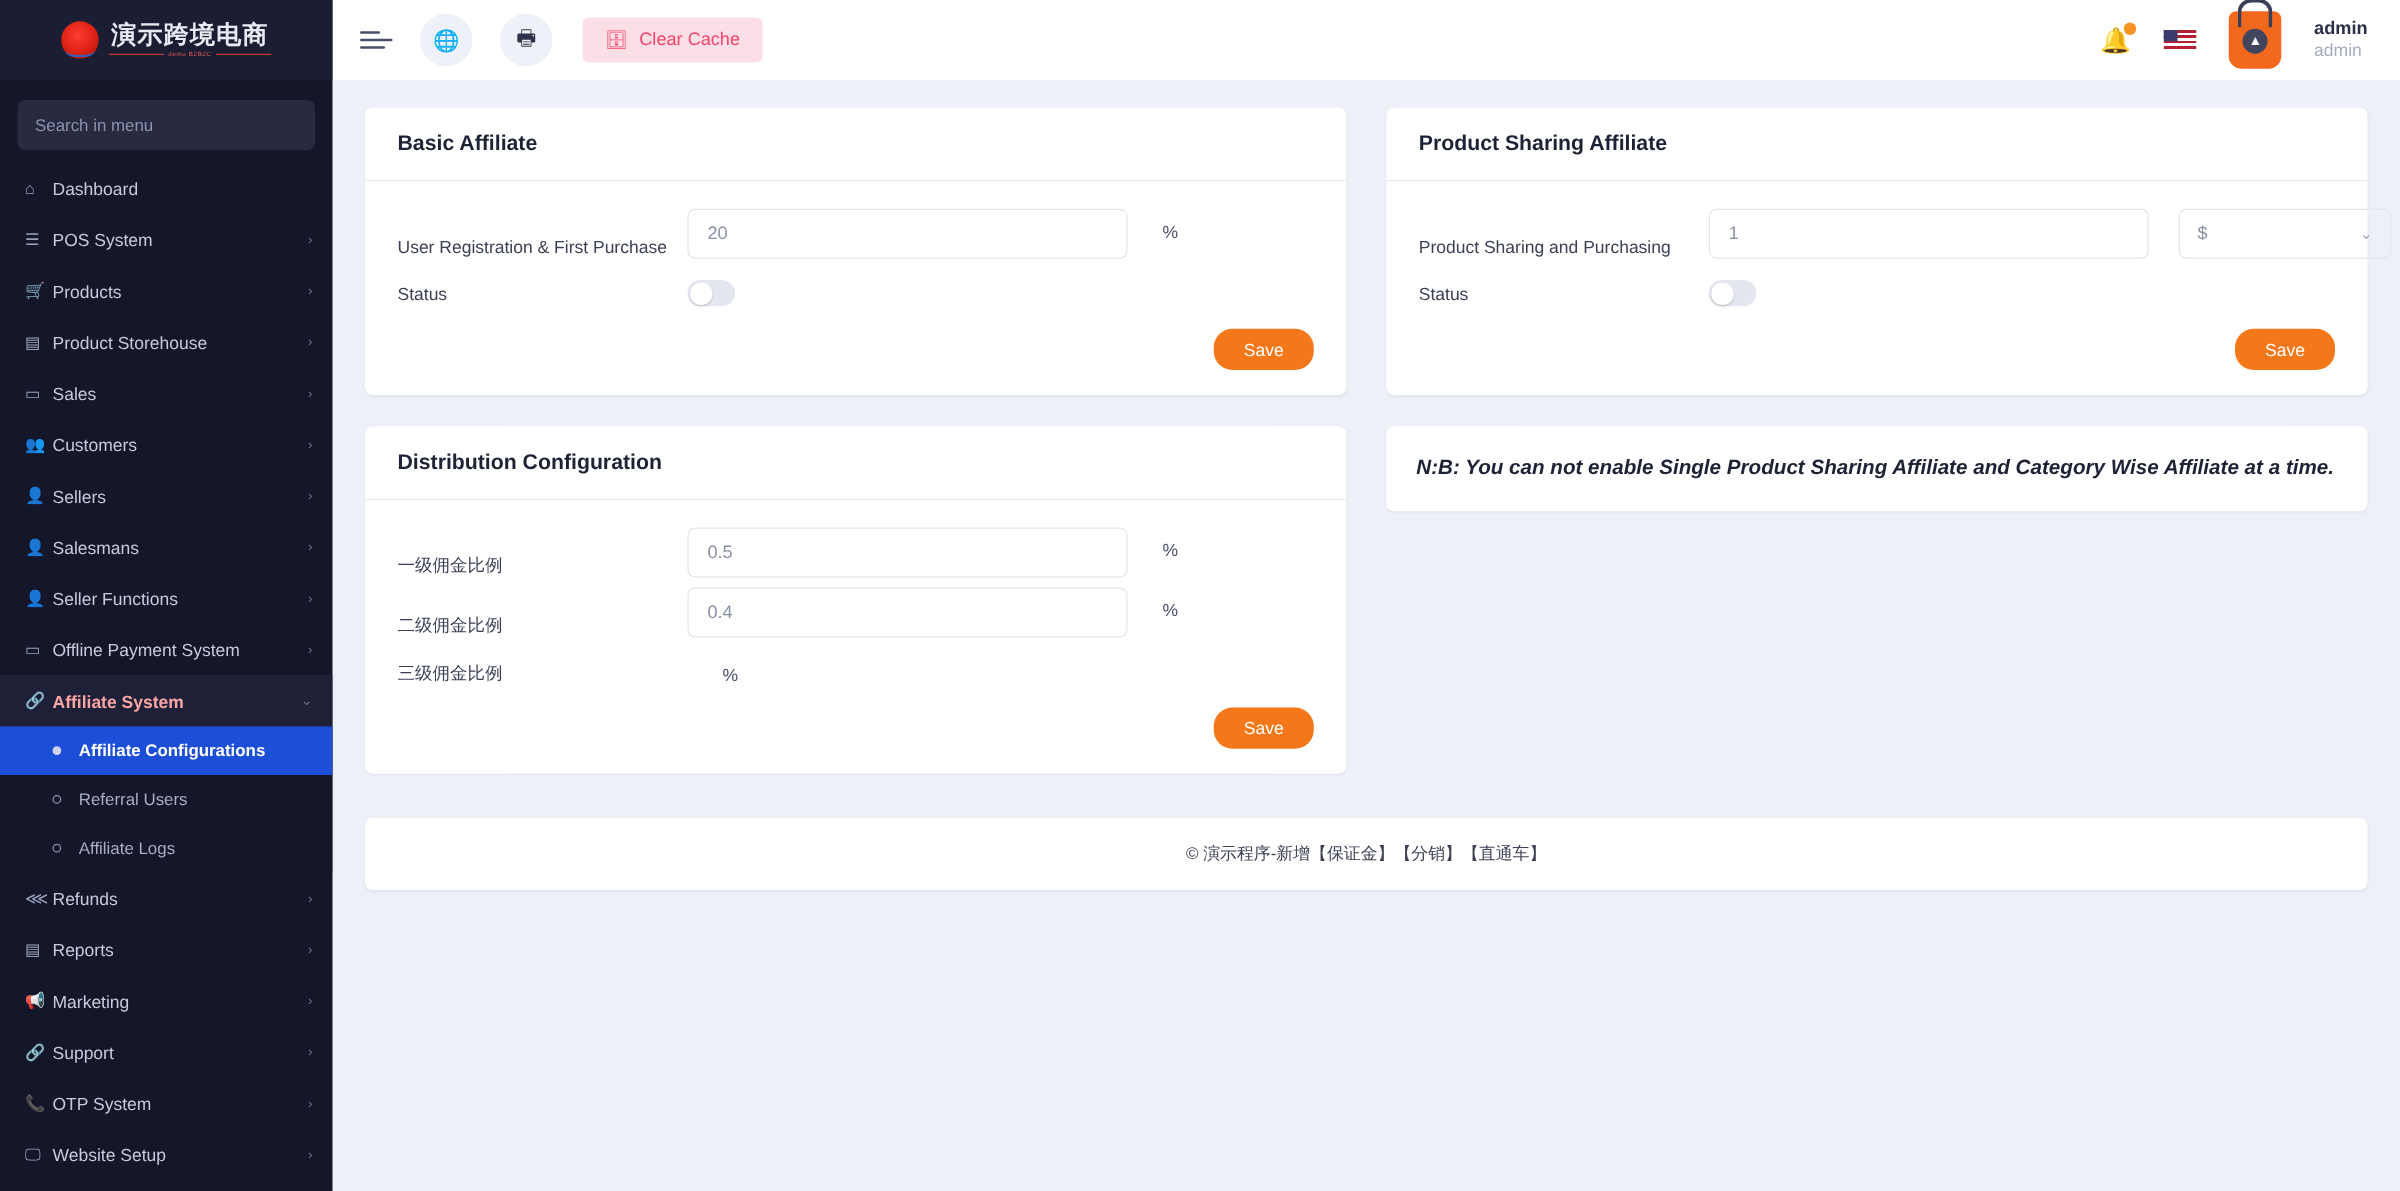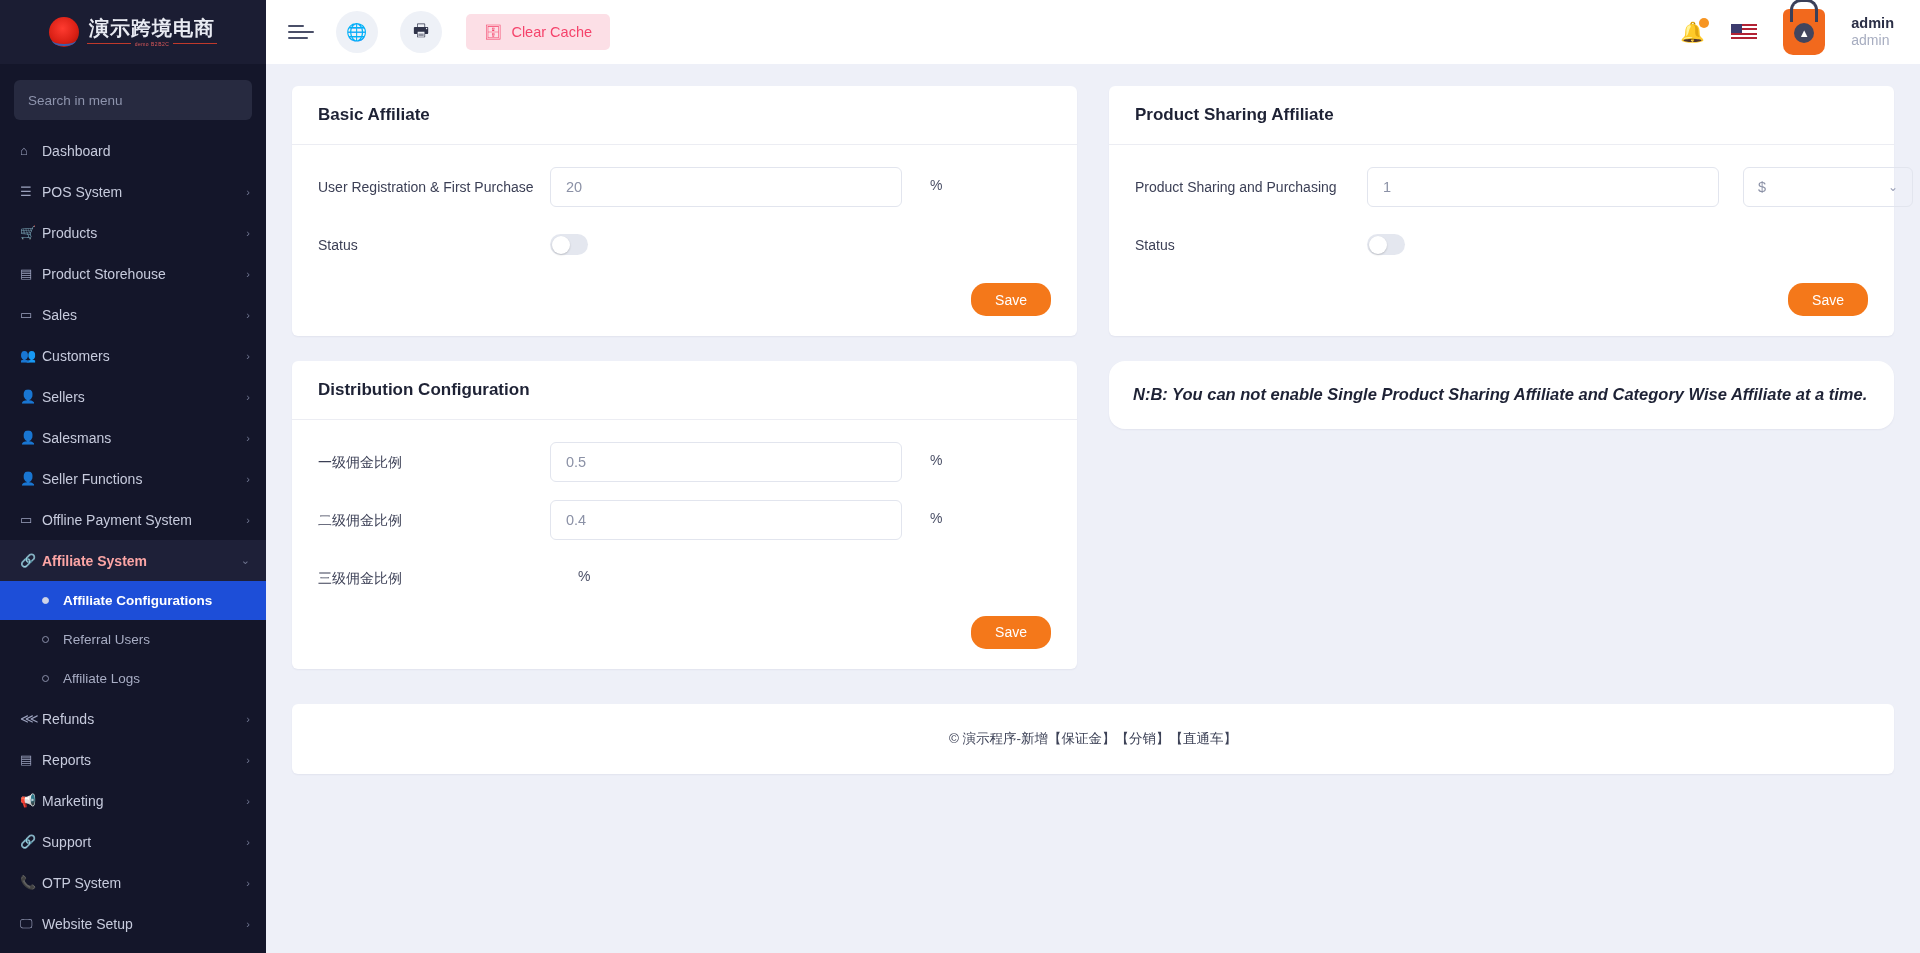--- a/index.html
+++ b/index.html
@@ -165,21 +165,21 @@
     background: #ffffff; border-radius: 6px;
     box-shadow: 0 1px 2px rgba(30,40,80,.06);
     margin-bottom: 25px;
   }
   .card-head {
     padding: 19px 26px; border-bottom: 1px solid #ecedf3;
   }
   .card-title { font-size: 17px; color: #1e2235; font-weight: bold; }
   .card-body { padding: 22px 26px 20px 26px; }
 
-  .form-row { display: flex; align-items: flex-start; margin-bottom: 18px; }
+  .form-row { display: flex; align-items: flex-end; margin-bottom: 8px; }
   .form-label {
     width: 232px; flex: 0 0 232px; padding-top: 11px;
     font-size: 14px; color: #3b3f55; line-height: 1.35;
   }
   .field-wrap { flex: 1; display: flex; align-items: flex-start; gap: 0; }
   .txt-input {
     width: 352px; height: 40px; border: 1px solid #e2e5ee; border-radius: 6px;
     padding: 0 15px; font-size: 14.5px; color: #8b91a6;
     font-family: "Liberation Sans", sans-serif; background: #fff; outline: none;
   }
@@ -203,29 +203,29 @@
   }
 
   .card-actions { display: flex; justify-content: flex-end; padding-top: 10px; }
   .save-btn {
     background: #f4781a; color: #fff; border: none; border-radius: 15px;
     padding: 0 24px; height: 33px; font-size: 14px; cursor: pointer;
     font-family: "Liberation Sans", sans-serif;
   }
 
   .notice-card {
-    background: #fff; border-radius: 16px; padding: 22px 24px;
+    background: #fff; border-radius: 6px; padding: 22px 24px;
     box-shadow: 0 1px 2px rgba(30,40,80,.06);
     font-size: 16.5px; font-weight: bold; font-style: italic;
     color: #1e2235; line-height: 1.45;
   }
 
   .footer {
     background: #fff; border-radius: 6px; margin-top: 10px;
-    height: 70px; display: flex; align-items: center; justify-content: center;
+    height: 58px; display: flex; align-items: center; justify-content: center;
     font-size: 13.5px; color: #3d4257;
     box-shadow: 0 1px 2px rgba(30,40,80,.06);
   }
 </style>
 </head>
 <body>
 
 <div class="app">
 
   <aside class="sidebar">

